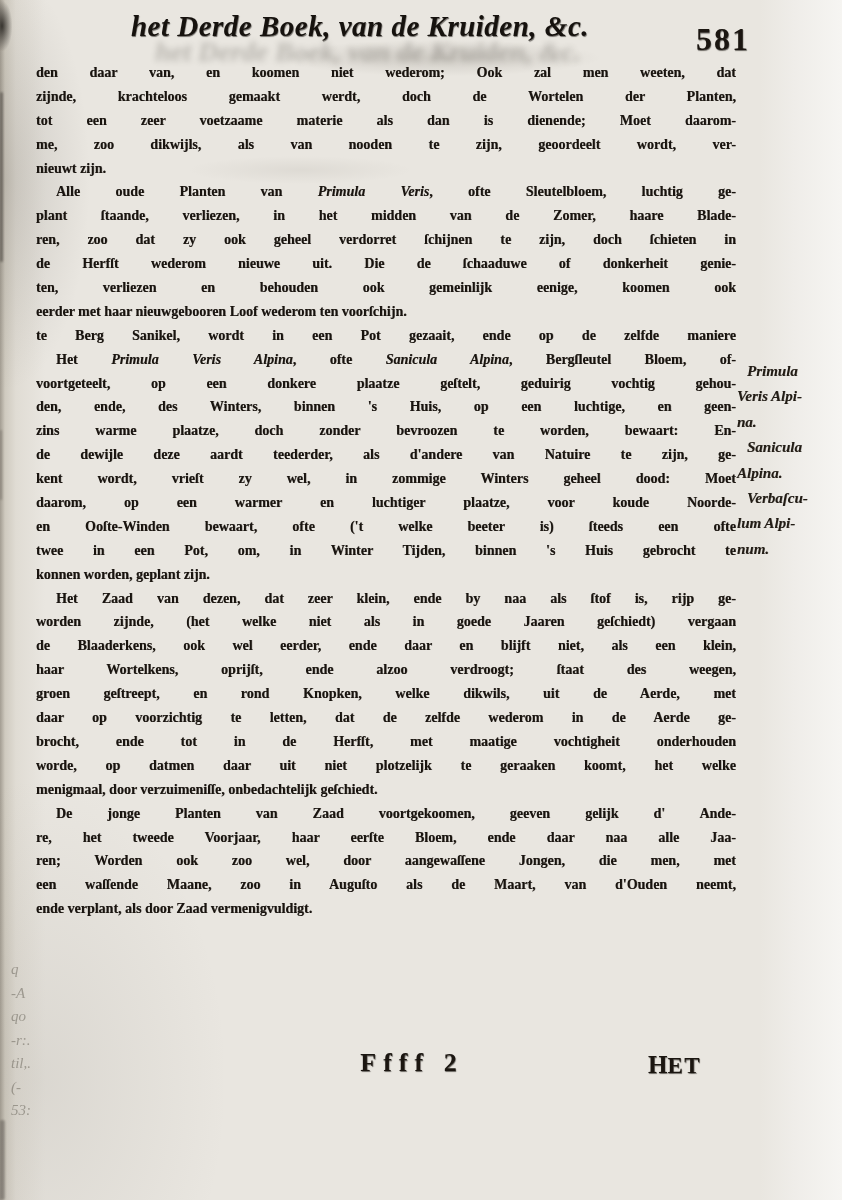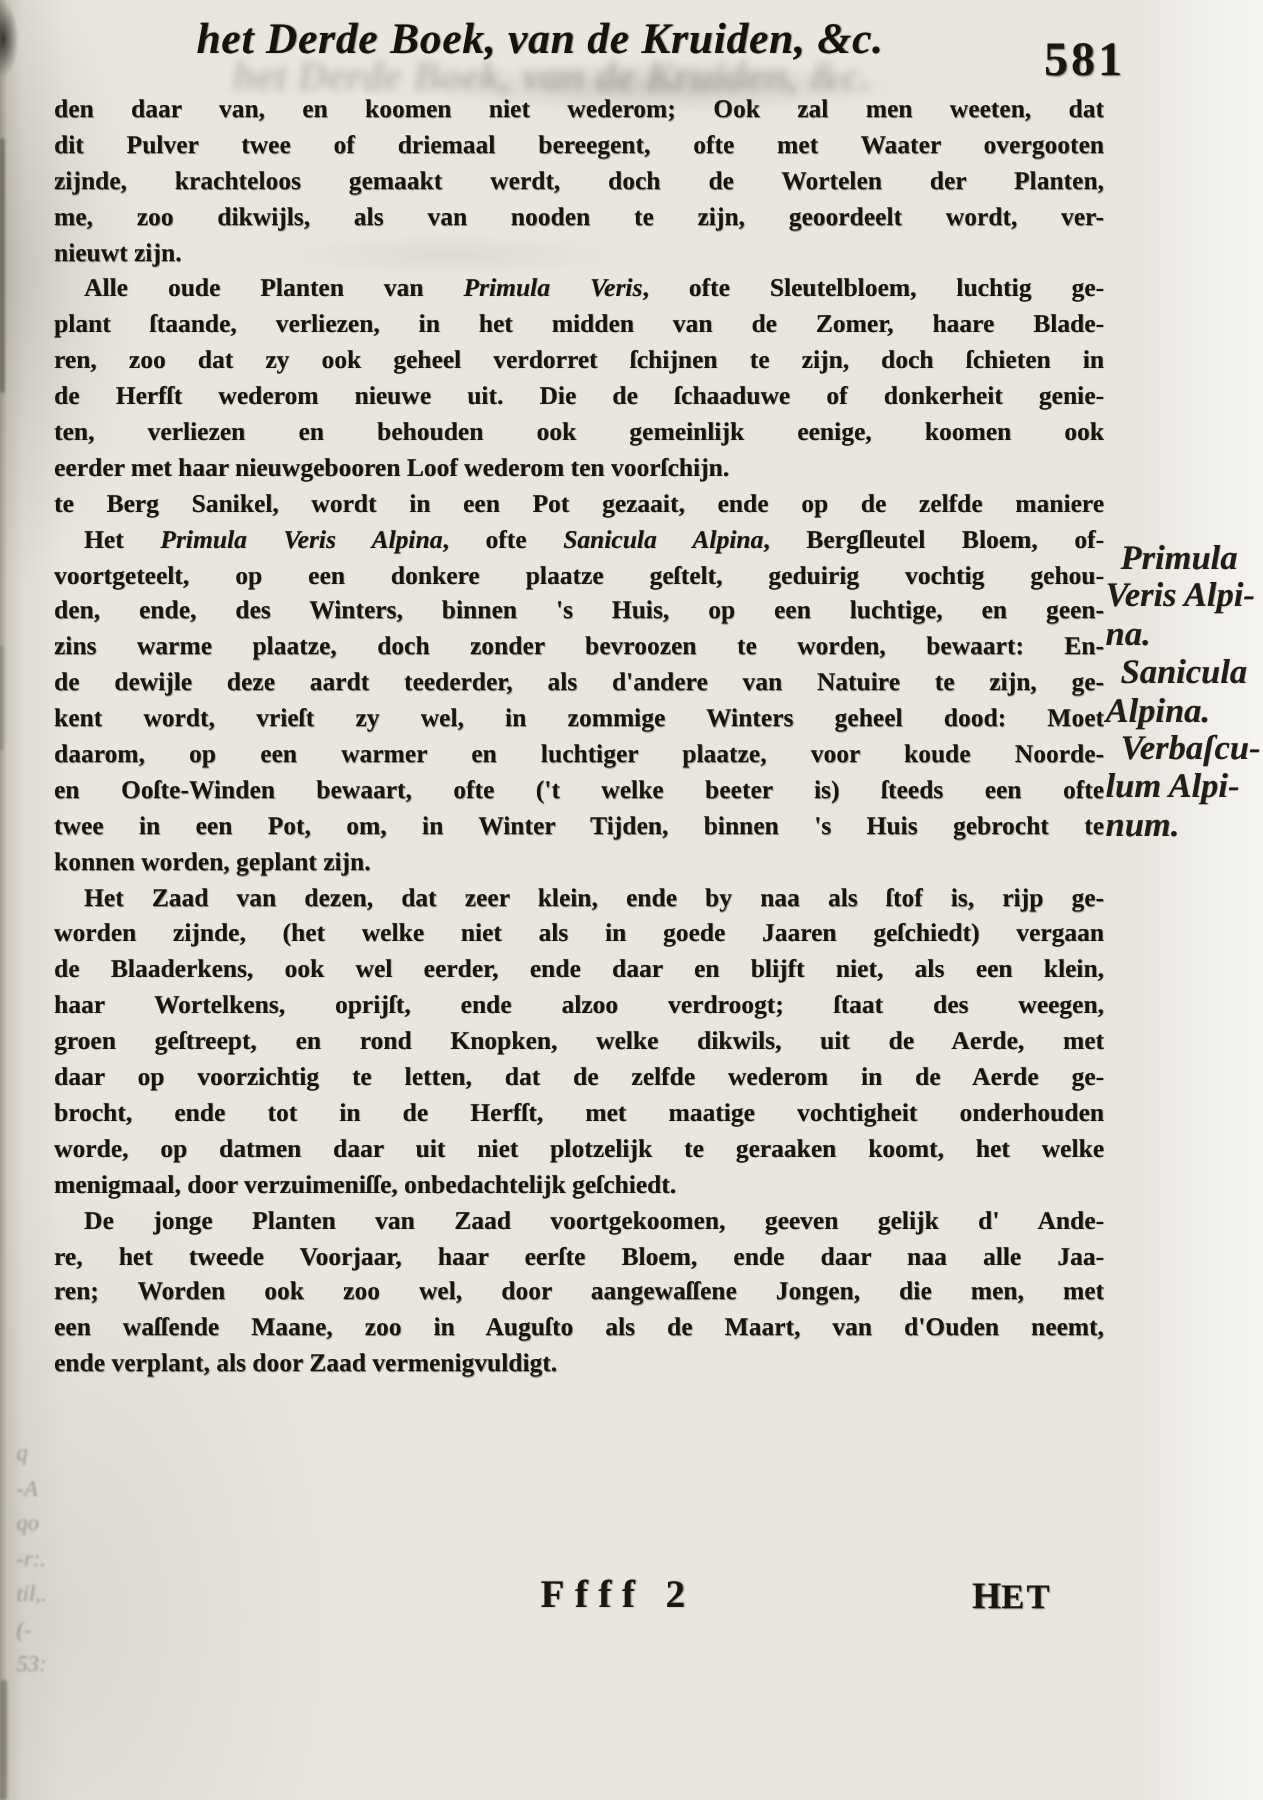--- a/index.html
+++ b/index.html
@@ -31,31 +31,31 @@
     font-style:italic;font-weight:bold;font-size:28px;white-space:nowrap;
     color:#3a362f;filter:blur(3px);opacity:0.28;
   }
   .page-number{
     position:absolute;top:21px;left:696px;font-size:32px;font-weight:bold;
     letter-spacing:2px;text-shadow:0.6px 0.5px 1px rgba(22,18,14,0.6);
   }
 
   .body-text{
     position:absolute;left:36px;top:61px;width:700px;
-    font-size:17px;font-weight:bold;color:#19140f;
+    font-size:14px;font-weight:bold;color:#19140f;
     text-shadow:0.45px 0.35px 0.55px rgba(25,20,15,0.5);
   }
   .line{height:23.9px;line-height:23.9px;text-align:justify;text-align-last:justify;overflow:hidden;}
   .line.pend{text-align-last:left;}
   .line.indent{text-indent:20px;}
   .it{font-style:italic;}
 
   .margin-notes{
     position:absolute;left:737px;top:359px;width:103px;
-    font-style:italic;font-weight:bold;font-size:23px;line-height:25.4px;
+    font-style:italic;font-weight:bold;font-size:15px;line-height:25.4px;
     color:#221c15;text-shadow:0.4px 0.3px 0.5px rgba(25,20,15,0.45);
   }
   .mline{white-space:nowrap;}
   .mline.first{text-indent:10px;}
 
   .ghost-marks{
     position:absolute;left:11px;top:958px;width:60px;
     font-style:italic;font-size:15px;line-height:23.5px;
     color:rgba(92,87,78,0.48);filter:blur(0.7px);
   }
@@ -80,22 +80,22 @@
   <div class="edge-mark em1"></div>
   <div class="edge-mark em2"></div>
   <div class="edge-mark em3"></div>
 
   <div class="header-title-ghost">het Derde Boek, van de Kruiden, &amp;c.</div>
   <div class="header-title">het Derde Boek, van de Kruiden, &amp;c.</div>
   <div class="page-number">581</div>
 
   <div class="body-text">
       <div class="line"><span>den daar van, en koomen niet wederom; Ook zal men weeten, dat</span></div>
-      <div class="line"><span>dit Pulver twee of driemaal bereegent, ofte met Waater overgooten</span></div>
       <div class="line"><span>zijnde, krachteloos gemaakt werdt, doch de Wortelen der Planten,</span></div>
+      <div class="line"><span>tot een zeer voetzaame materie als dan is dienende; Moet daarom-</span></div>
       <div class="line"><span>me, zoo dikwijls, als van nooden te zijn, geoordeelt wordt, ver-</span></div>
       <div class="line pend"><span>nieuwt zijn.</span></div>
       <div class="line indent"><span>Alle oude Planten van </span><span class="it">Primula Veris</span><span>, ofte Sleutelbloem, luchtig ge-</span></div>
       <div class="line"><span>plant ſtaande, verliezen, in het midden van de Zomer, haare Blade-</span></div>
       <div class="line"><span>ren, zoo dat zy ook geheel verdorret ſchijnen te zijn, doch ſchieten in</span></div>
       <div class="line"><span>de Herfſt wederom nieuwe uit.  Die de ſchaaduwe of donkerheit genie-</span></div>
       <div class="line"><span>ten, verliezen en behouden ook gemeinlijk eenige,  koomen ook</span></div>
       <div class="line pend"><span>eerder met haar nieuwgebooren Loof wederom ten voorſchijn.</span></div>
       <div class="line"><span>te Berg Sanikel, wordt in een Pot gezaait, ende op de zelfde maniere</span></div>
       <div class="line indent"><span>Het </span><span class="it">Primula Veris Alpina</span><span>, ofte </span><span class="it">Sanicula Alpina</span><span>, Bergſleutel Bloem, of-</span></div>

